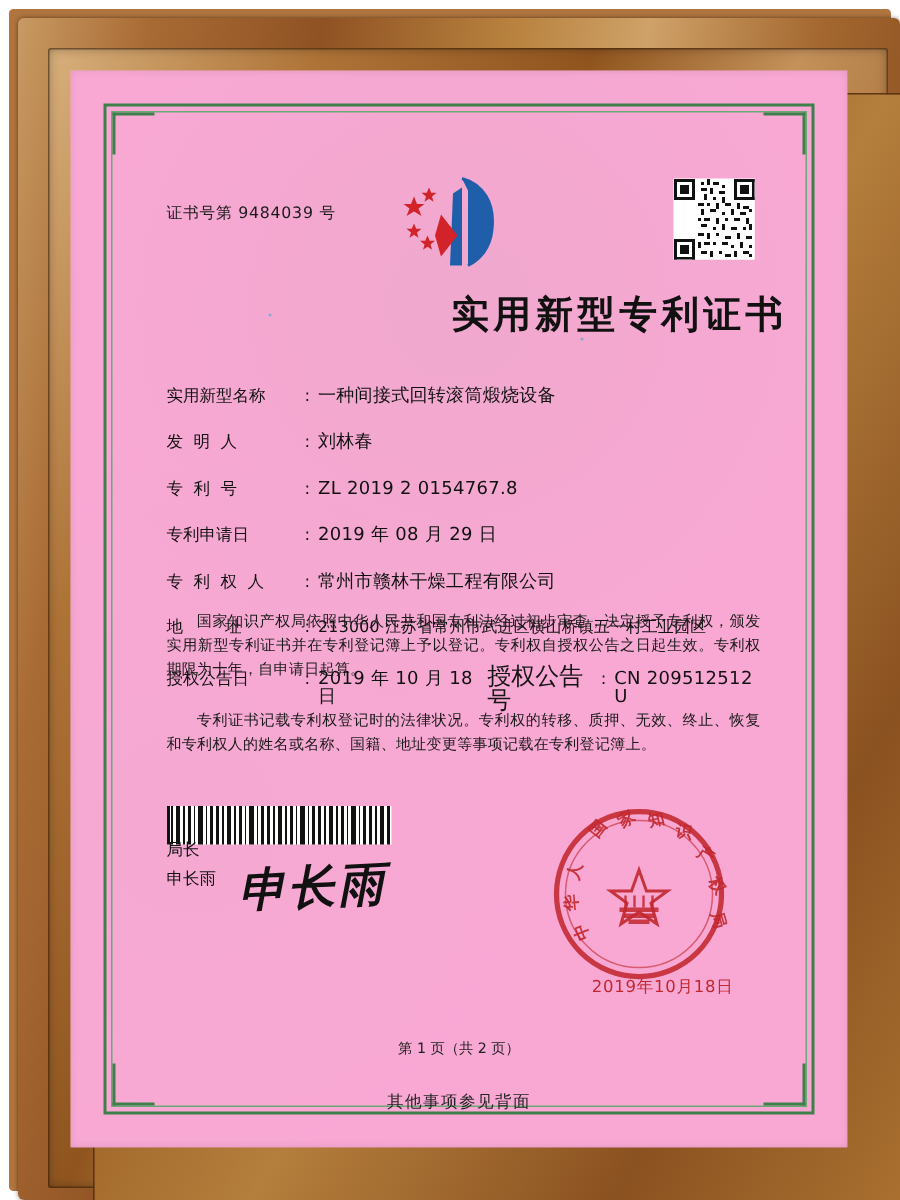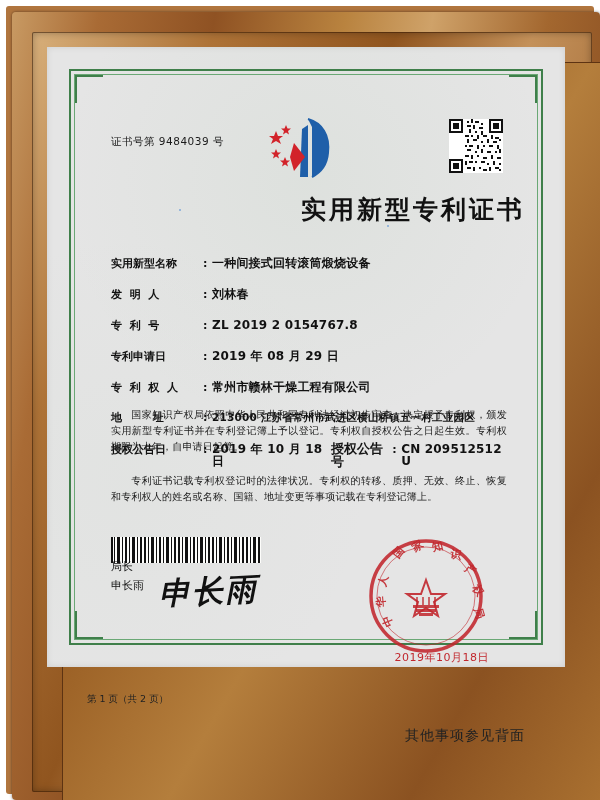--- a/index.html
+++ b/index.html
@@ -57,22 +57,22 @@
     box-sizing: border-box;
     border: 1px solid #5d3312;
     background: linear-gradient(120deg,
        #c08b4d 0%, #94581f 30%, #b47e3c 55%, #8b5221 80%, #a97030 100%);
   }
 
   
   .paper {
     position: absolute;
     left: 41px; top: 41px;
-    width: 518px; height: 620px;
-    background: #e5e5e5;
+    width: 518px; height: 718px;
+    background: #f9a8d4;
     box-sizing: border-box;
     box-shadow: inset 0 0 6px rgba(0,0,0,.10);
   }
   .paper::before {
     
     content: "";
     position: absolute;
     inset: 0;
     background:
       radial-gradient(circle at 50% 22%, rgba(120,170,120,.07) 0, rgba(255,255,255,0) 45%),
@@ -150,21 +150,20 @@
     letter-spacing: 3px;
     color: #111;
   }
 
   .fields {
     position: absolute;
     left: 24px; right: 16px;
     top: 172px;
     font-size: 11px;
     line-height: 1;
-    font-weight: bold;
   }
   .field-row {
     display: flex;
     align-items: baseline;
     margin-bottom: 19px;
   }
   .field-label {
     width: 92px;
     flex: 0 0 92px;
     font-size: 11px;
@@ -173,21 +172,21 @@
     white-space: pre;
   }
   .field-colon { width: 9px; flex: 0 0 9px; }
   .field-value {
     font-size: 12px;
     color: #111;
     letter-spacing: .2px;
   }
   .field-value.small { font-size: 10.5px; }
   .inline-label {
-    font-size: 13px;
+    font-size: 16px;
   }
 
   .para {
     position: absolute;
     left: 24px; right: 18px;
     font-size: 10px;
     line-height: 16px;
     text-align: justify;
     color: #1a1a1a;
     letter-spacing: .2px;
@@ -235,30 +234,30 @@
     right: 36px; top: 565px;
     font-size: 11px;
     color: #c1272d;
     letter-spacing: .5px;
   }
 
   .page-no {
     position: absolute;
     left: 0; right: 0;
     top: 608px;
-    text-align: left;
+    text-align: center;
     font-size: 9.5px;
     color: #222;
   }
   .footer-note {
     position: absolute;
     left: 0; right: 0;
     top: 642px;
-    text-align: right;
-    font-size: 14px;
+    text-align: center;
+    font-size: 11px;
     color: #222;
     letter-spacing: 1px;
   }
 
   .dot {
     position: absolute;
     width: 2px; height: 2px;
     border-radius: 50%;
     background: #7fa8d8;
   }

